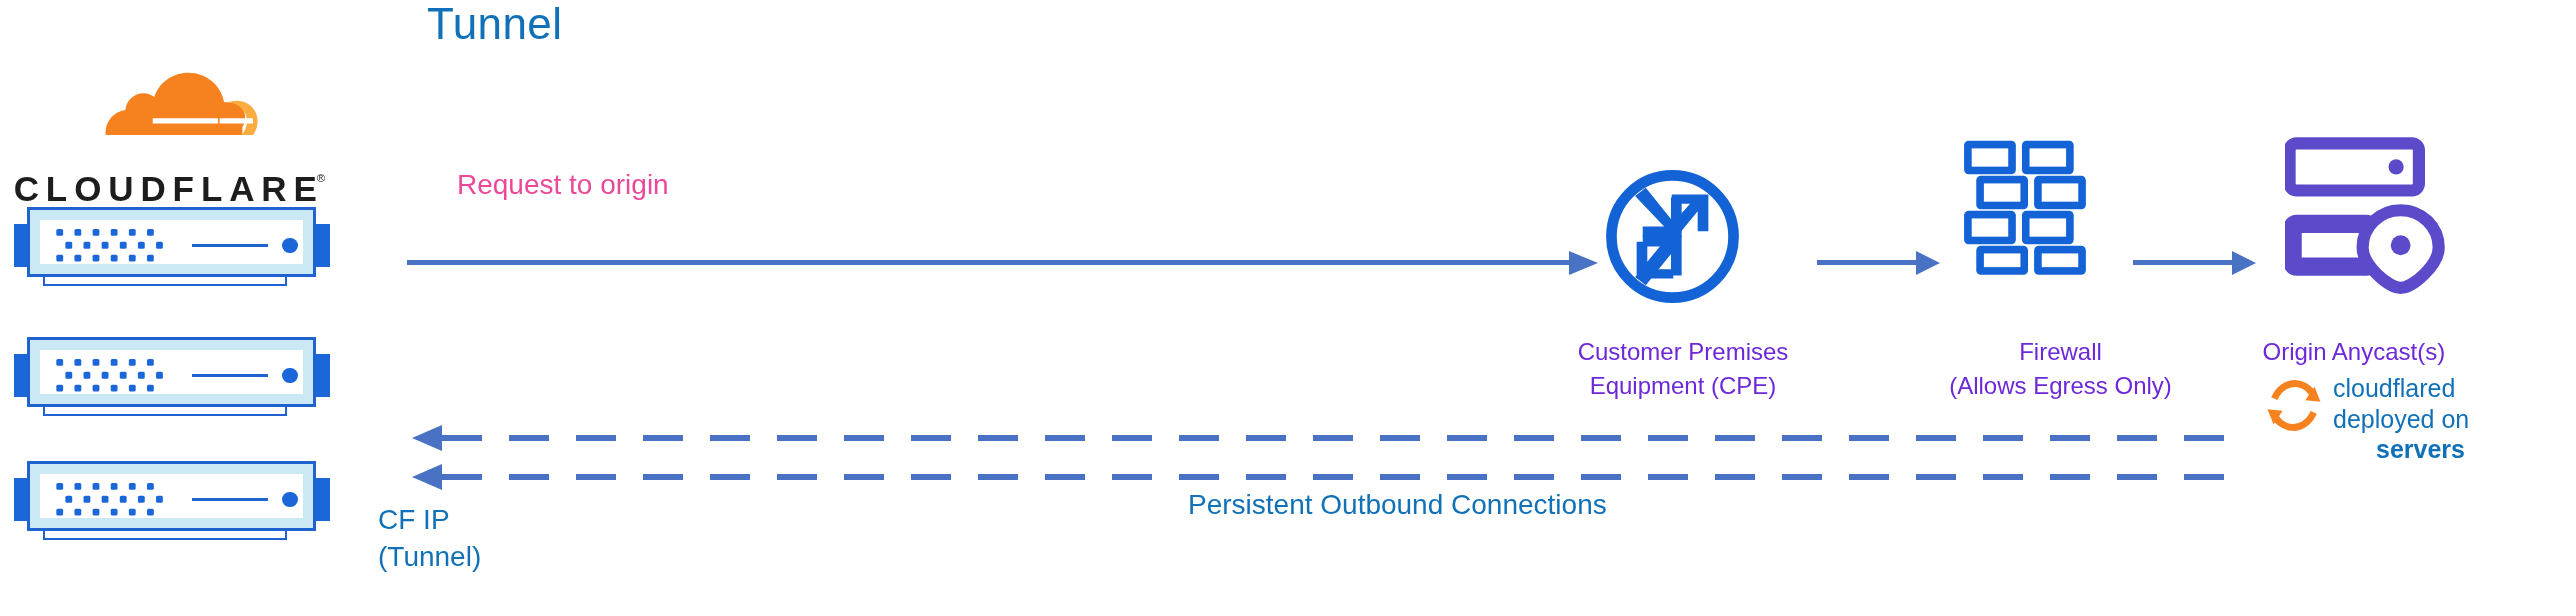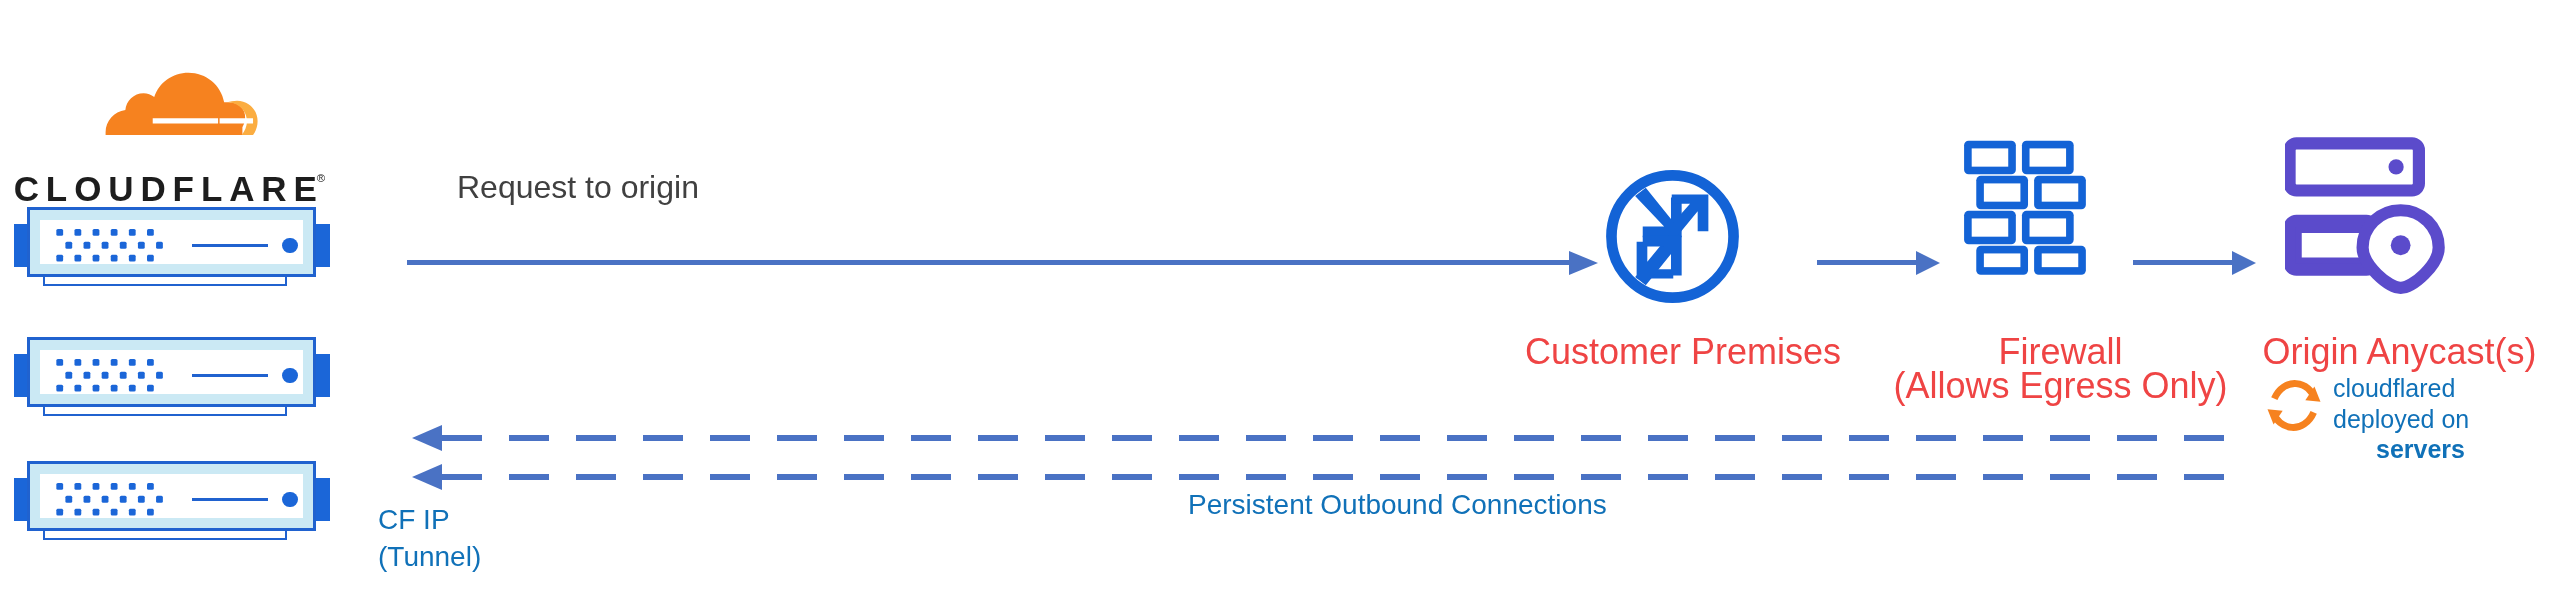--- a/index.html
+++ b/index.html
@@ -132,22 +132,22 @@
     left: 1569px;
     top: 251px;
     width: 0; height: 0;
     border-top: 12.2px solid transparent;
     border-bottom: 12.2px solid transparent;
     border-left: 29px solid #4a72c4;
   }
   #request-label {
     left: 457px;
     top: 169px;
-    font-size: 32px;
-    color: #404040;
+    font-size: 28px;
+    color: #ec4899;
     white-space: nowrap;
     text-align: right;
   }
 
   .mid-arrow-line {
     top: 260px;
     height: 5.3px;
     background: #4a72c4;
   }
   .mid-arrowhead {
@@ -195,23 +195,23 @@
   #persistent-label {
     left: 1188px;
     top: 489px;
     font-size: 28px;
     color: #1071B8;
     white-space: nowrap;
   }
 
   
   .node-caption {
-    font-size: 36px;
+    font-size: 24px;
     line-height: 34px;
-    color: #ef4444;
+    color: #6d28d9;
     text-align: center;
   }
   #cpe-caption    { left: 1508px; top: 335px; width: 350px; }
   #firewall-caption { left: 1889px; top: 335px; width: 343px; }
   #origin-caption { left: 2232px; top: 335px; width: 343px; text-align: left; padding-left: 30.5px; box-sizing: border-box;}
 
   
   #cloudflared-note { left: 2266px; top: 373px; width: 305px; }
   #cloudflared-icon { position: absolute; left: 0px; top: 6.1px; }
   #cloudflared-text {
@@ -229,20 +229,21 @@
   
   #cpe-icon      { left: 1600px; top: 164px; }
   #firewall-icon { left: 1958px; top: 136px; }
   #origin-icon   { left: 2285px; top: 137px; }
 </style>
 </head>
 <body>
 
 <div id="canvas">
 
+  <div class="abs" id="diagram-title">Tunnel</div>
 
   <div class="abs" id="cf-logo-wrap">
     <svg width="168" height="76" viewBox="0 0 220 100" style="position:absolute;left:76px;top:-37px;">
       <path d="M200 86 C206 76 205 62 194 56 C190 54 186 53 182 53 L176 53 C172 30 152 14 129 14 C108 14 90 27 84 46 C80 43 75 41 70 41 C57 41 47 51 46 63 C31 65 20 78 20 92 L20 96 L200 96 Z" fill="#F6821F"></path>
       <path d="M180 53 C194 53 206 64 206 78 C206 85 203 91 199 96 L214 96 C218 91 220 84 220 78 C220 63 208 51 193 51 C188 51 184 52 180 53 Z" fill="#FBAD41"></path>
       <path d="M82 74 L168 74 L168 81 L82 81 Z" fill="#ffffff"></path>
       <path d="M170 74 L214 74 L214 81 L170 81 Z" fill="#ffffff"></path>
     </svg>
     <div id="cf-wordmark">CLOUDFLARE</div>
     <div id="cf-reg">®</div>
@@ -378,20 +379,21 @@
 
         <path d="M42 150 L42 102 L56 102 L56 128 L84 94 L95 105 L66 138 L90 138 L90 150 Z" transform="translate(6,0)"></path>
 
         <path d="M144 148 L130 159 L97 118 L97 146 L83 146 L83 94 L134 94 L134 108 L106 108 Z" transform="scale(-1,1) translate(-190,0)"></path>
       </g>
     </svg>
   </div>
 
   <div class="abs node-caption" id="cpe-caption">
     <div>Customer Premises</div>
+    <div>Equipment (CPE)</div>
   </div>
 
   <div class="abs" id="firewall-icon">
     <svg width="137" height="142" viewBox="0 0 180 186">
       <g fill="#1363D6">
 
         <rect x="8" y="6" width="68" height="44" rx="6"></rect>
         <rect x="84" y="6" width="68" height="44" rx="6"></rect>
 
         <rect x="24" y="52" width="68" height="44" rx="6"></rect>

